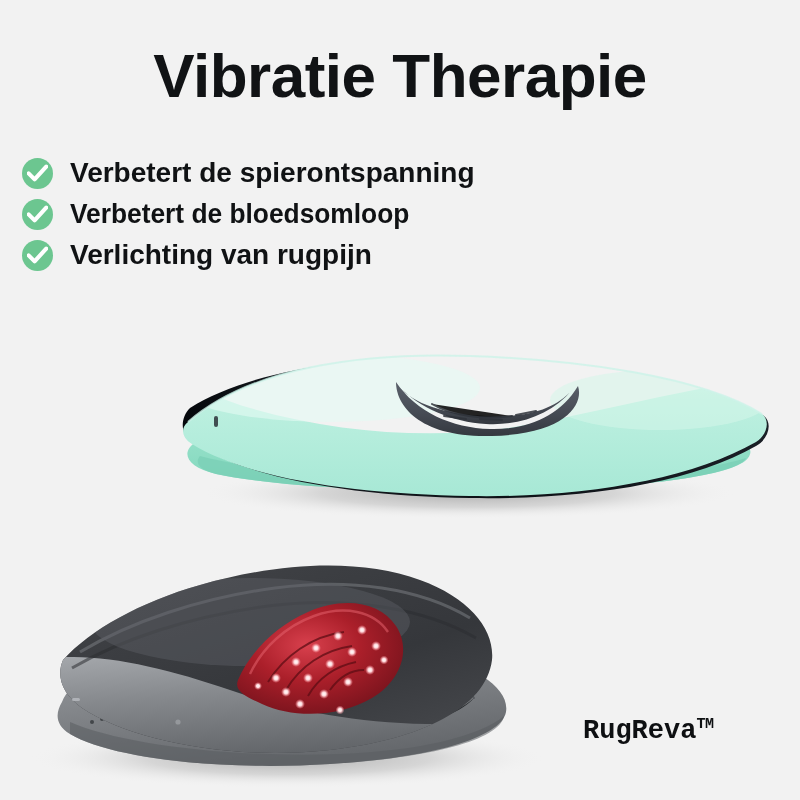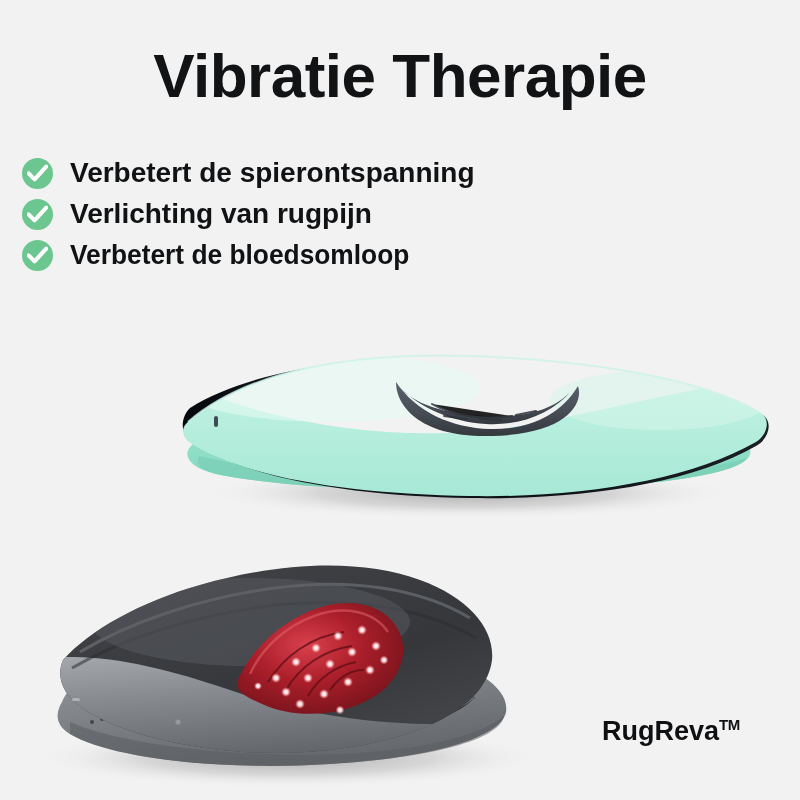--- a/index.html
+++ b/index.html
@@ -87,23 +87,23 @@
   }
   .product-stage svg {
     display: block;
     width: 800px;
     height: 470px;
   }
 
   
   .brand {
     position: absolute;
-    left: 602px;
+    left: 583px;
     top: 716px;
-    font-family: Liberation Sans, sans-serif;
+    font-family: Liberation Mono, monospace;
     font-weight: bold;
     font-size: 27px;
     line-height: 30px;
     color: #0e1012;
     white-space: nowrap;
   }
   .brand .tm {
     font-size: 15px;
     vertical-align: super;
     line-height: 1;
@@ -121,36 +121,36 @@
 
     <div class="benefit-row">
       <span class="check-icon">
         <svg viewBox="0 0 21 19" aria-hidden="true">
           <path d="M1.6 9.4 L7.6 15.4 L19.2 2.6" fill="none" stroke="#ffffff" stroke-width="4.1" stroke-linecap="round" stroke-linejoin="round"></path>
         </svg>
       </span>
       <span class="benefit-label">Verbetert de spierontspanning</span>
     </div>
 
+    <div class="benefit-row condensed">
+      <span class="check-icon">
+        <svg viewBox="0 0 21 19" aria-hidden="true">
+          <path d="M1.6 9.4 L7.6 15.4 L19.2 2.6" fill="none" stroke="#ffffff" stroke-width="4.1" stroke-linecap="round" stroke-linejoin="round"></path>
+        </svg>
+      </span>
+      <span class="benefit-label">Verbetert de bloedsomloop</span>
+    </div>
+
     <div class="benefit-row">
       <span class="check-icon">
         <svg viewBox="0 0 21 19" aria-hidden="true">
           <path d="M1.6 9.4 L7.6 15.4 L19.2 2.6" fill="none" stroke="#ffffff" stroke-width="4.1" stroke-linecap="round" stroke-linejoin="round"></path>
         </svg>
       </span>
       <span class="benefit-label">Verlichting van rugpijn</span>
-    </div>
-
-    <div class="benefit-row condensed">
-      <span class="check-icon">
-        <svg viewBox="0 0 21 19" aria-hidden="true">
-          <path d="M1.6 9.4 L7.6 15.4 L19.2 2.6" fill="none" stroke="#ffffff" stroke-width="4.1" stroke-linecap="round" stroke-linejoin="round"></path>
-        </svg>
-      </span>
-      <span class="benefit-label">Verbetert de bloedsomloop</span>
     </div>
 
 
   </div>
 
   <div class="product-stage">
     <svg viewBox="0 0 800 470" xmlns="http://www.w3.org/2000/svg">
       <defs>
 
         <linearGradient id="mintShell" x1="0" y1="0" x2="0" y2="1">

